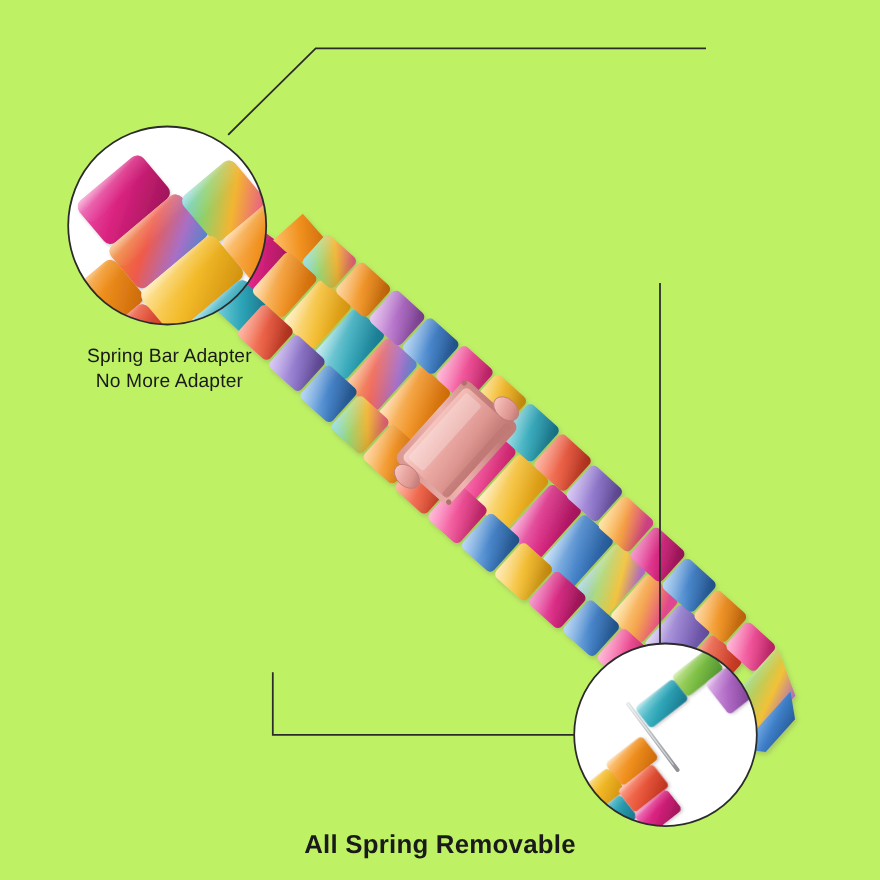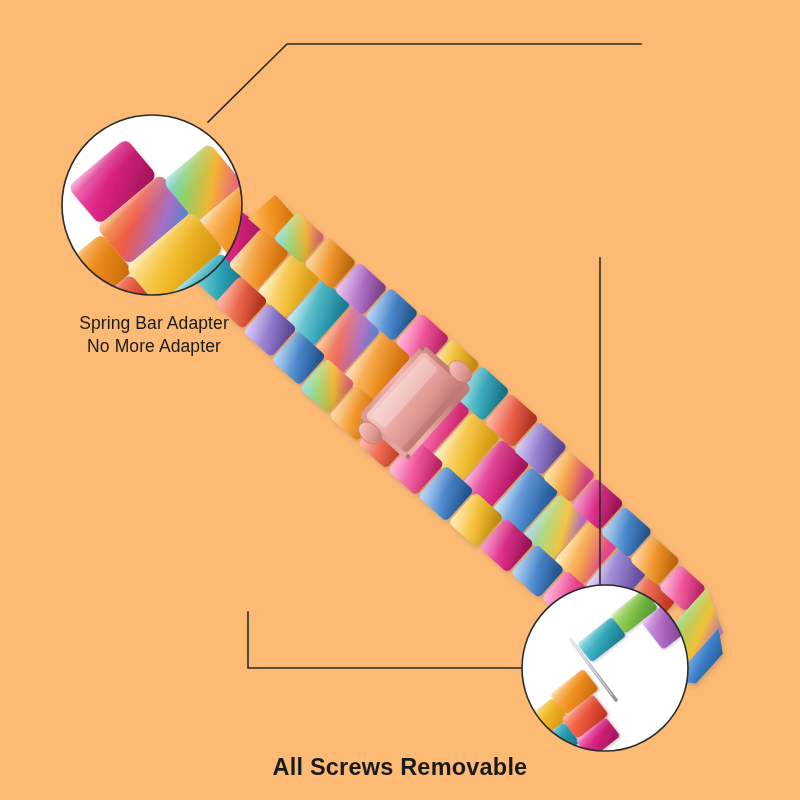--- a/index.html
+++ b/index.html
@@ -8,21 +8,21 @@
     padding: 0;
     background: #ffffff;
   }
   body {
     font-family: "Liberation Sans", sans-serif;
   }
   #stage {
     position: relative;
     width: 800px;
     height: 800px;
-    background: #fdba74;
+    background: #bef264;
     overflow: hidden;
   }
 
   
   #art {
     position: absolute;
     left: 0;
     top: 0;
     width: 800px;
     height: 800px;
@@ -386,15 +386,15 @@
       </g>
       <circle cx="605" cy="668" r="83" fill="none" stroke="#2b2b2b" stroke-width="1.6"></circle>
     </g>
   </svg>
 
   <div class="caption-block" id="callout-caption">
     <span class="cap-line">Spring Bar Adapter</span>
     <span class="cap-line">No More Adapter</span>
   </div>
 
-  <div class="caption-block" id="bottom-caption">All Screws Removable</div>
+  <div class="caption-block" id="bottom-caption">All Spring Removable</div>
 
 </div>
 
 </body></html>

